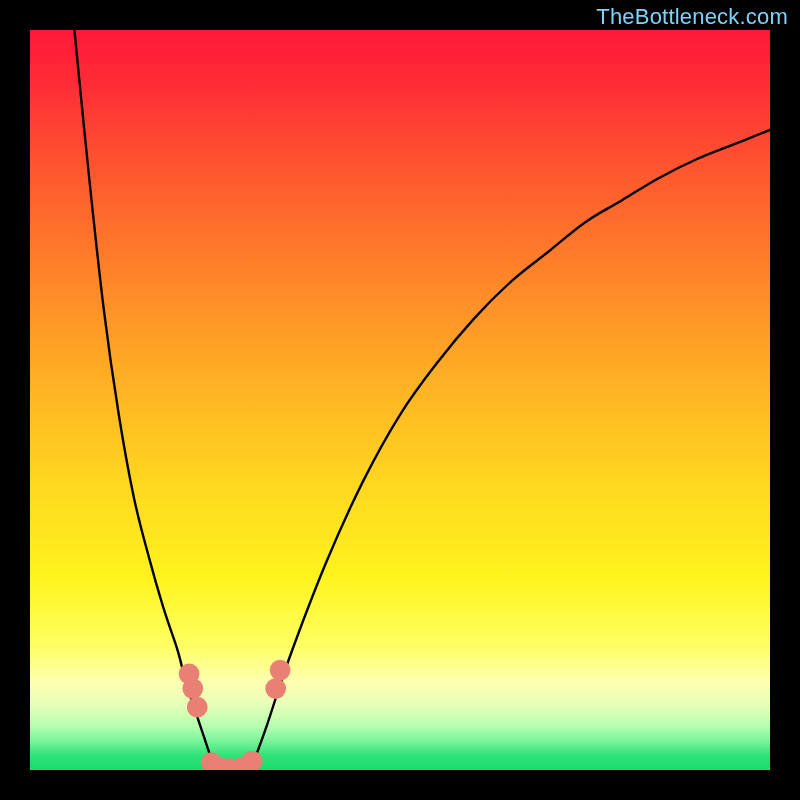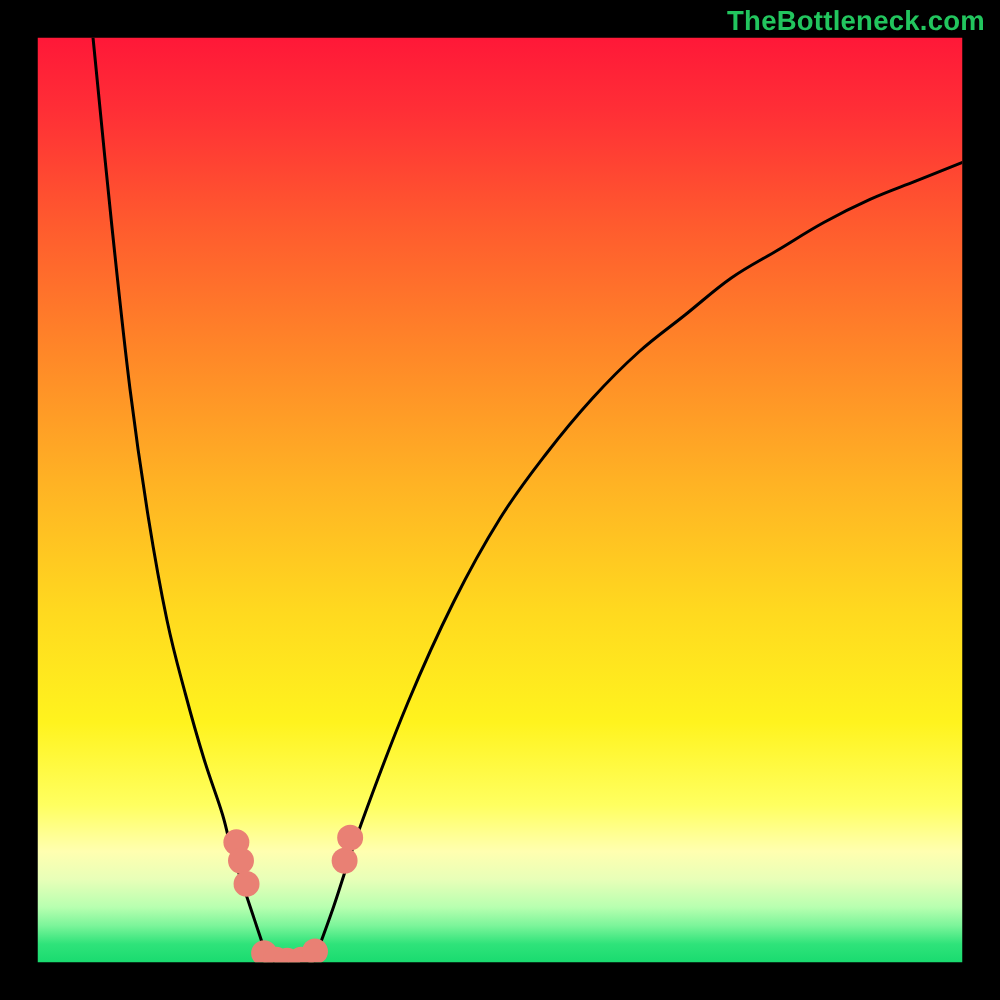--- a/index.html
+++ b/index.html
@@ -53,23 +53,23 @@
   svg.curve {
     position: absolute;
     inset: 0;
     width: 740px;
     height: 740px;
   }
   .watermark {
     position: absolute;
     top: 4px;
     right: 12px;
-    color: #22c55e;
+    color: #7dd3fc;
     font-size: 22px;
-    font-weight: 700;
+    font-weight: 400;
     letter-spacing: 0.2px;
     user-select: none;
     margin-left: 16px;
   }
 </style>
 </head>
 <body>
 
 <div class="frame">
   <div class="plot">

